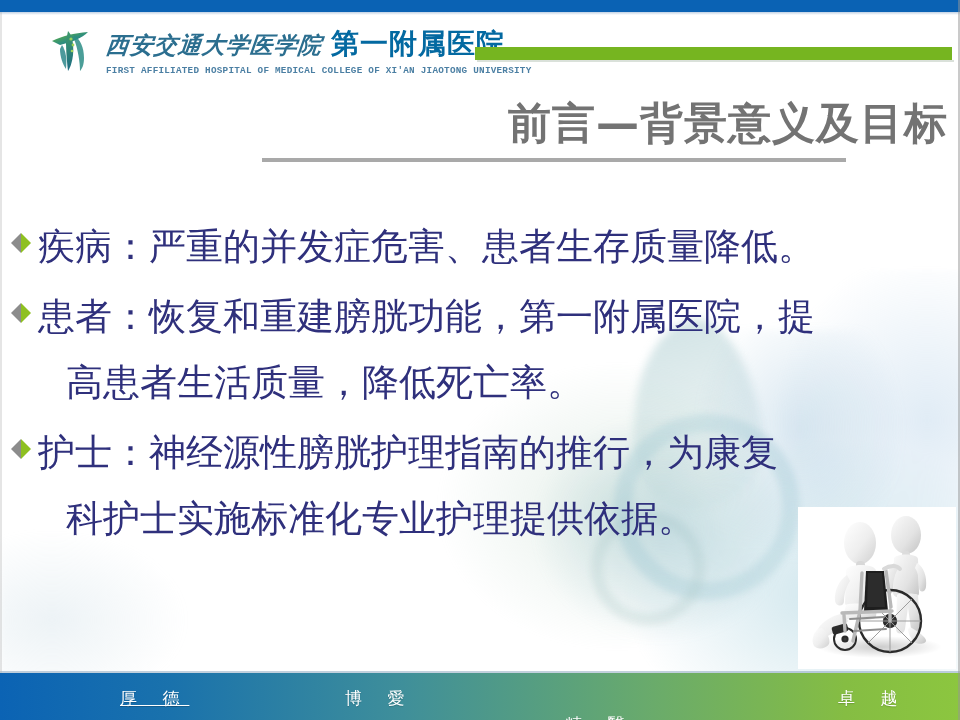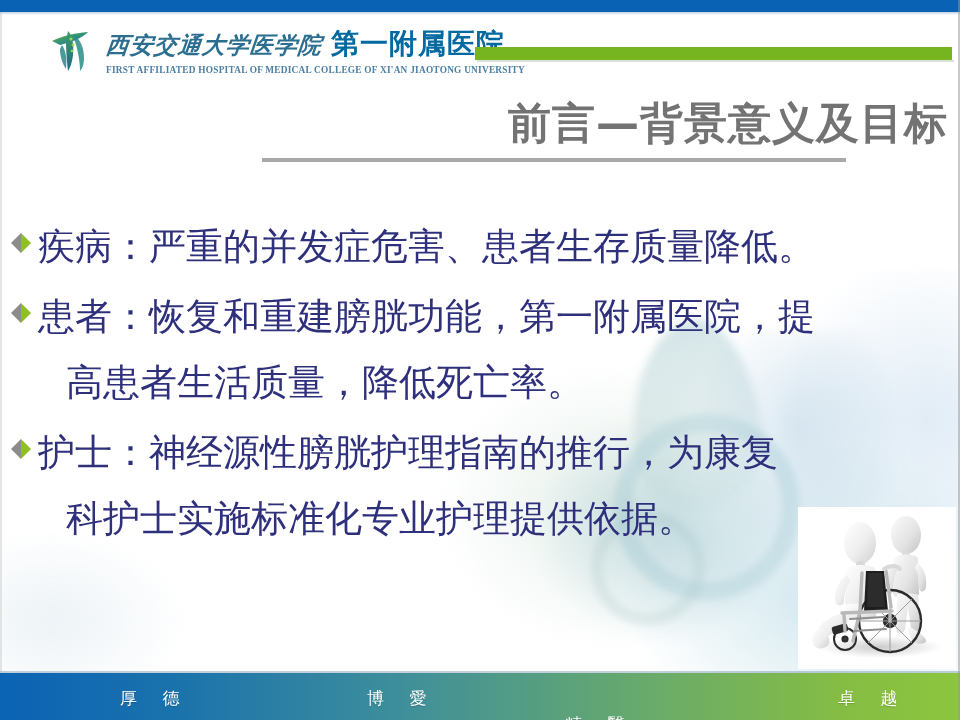--- a/index.html
+++ b/index.html
@@ -143,21 +143,21 @@
   }
   .logo-cn-bold {
     font-family: "DejaVu Sans", sans-serif;
     font-weight: bold;
     font-size: 28px;
     color: #0369a1;
     margin-left: 9px;
     letter-spacing: 1px;
   }
   .logo-en {
-    font-family: Liberation Serif, serif;
+    font-family: Liberation Mono, monospace;
     font-weight: bold;
     font-size: 9.3px;
     color: #4b7fa3;
     letter-spacing: 0.25px;
     margin-top: 2px;
     white-space: nowrap;
   }
 
   
   .green-rule {
@@ -265,22 +265,22 @@
   }
   .footer-item {
     position: absolute;
     color: #ffffff;
     font-family: "DejaVu Sans", sans-serif;
     font-size: 17px;
     letter-spacing: 10px;
     text-shadow: 0 1px 1px rgba(0,0,0,0.18);
     top: 14px;
   }
-  .fi-0 { left: 120px; }
-  .fi-1 { left: 345px; margin-left: 22px; }
+  .fi-0 { left: 120px; text-decoration: underline; }
+  .fi-1 { left: 345px; }
   .fi-2 { left: 565px; margin-top: 26px; }
   .fi-3 { left: 838px; }
 
   
   .edge-right {
     position: absolute;
     right: 0; top: 0;
     width: 2px; height: 720px;
     background: rgba(150,150,150,0.5);
   }

